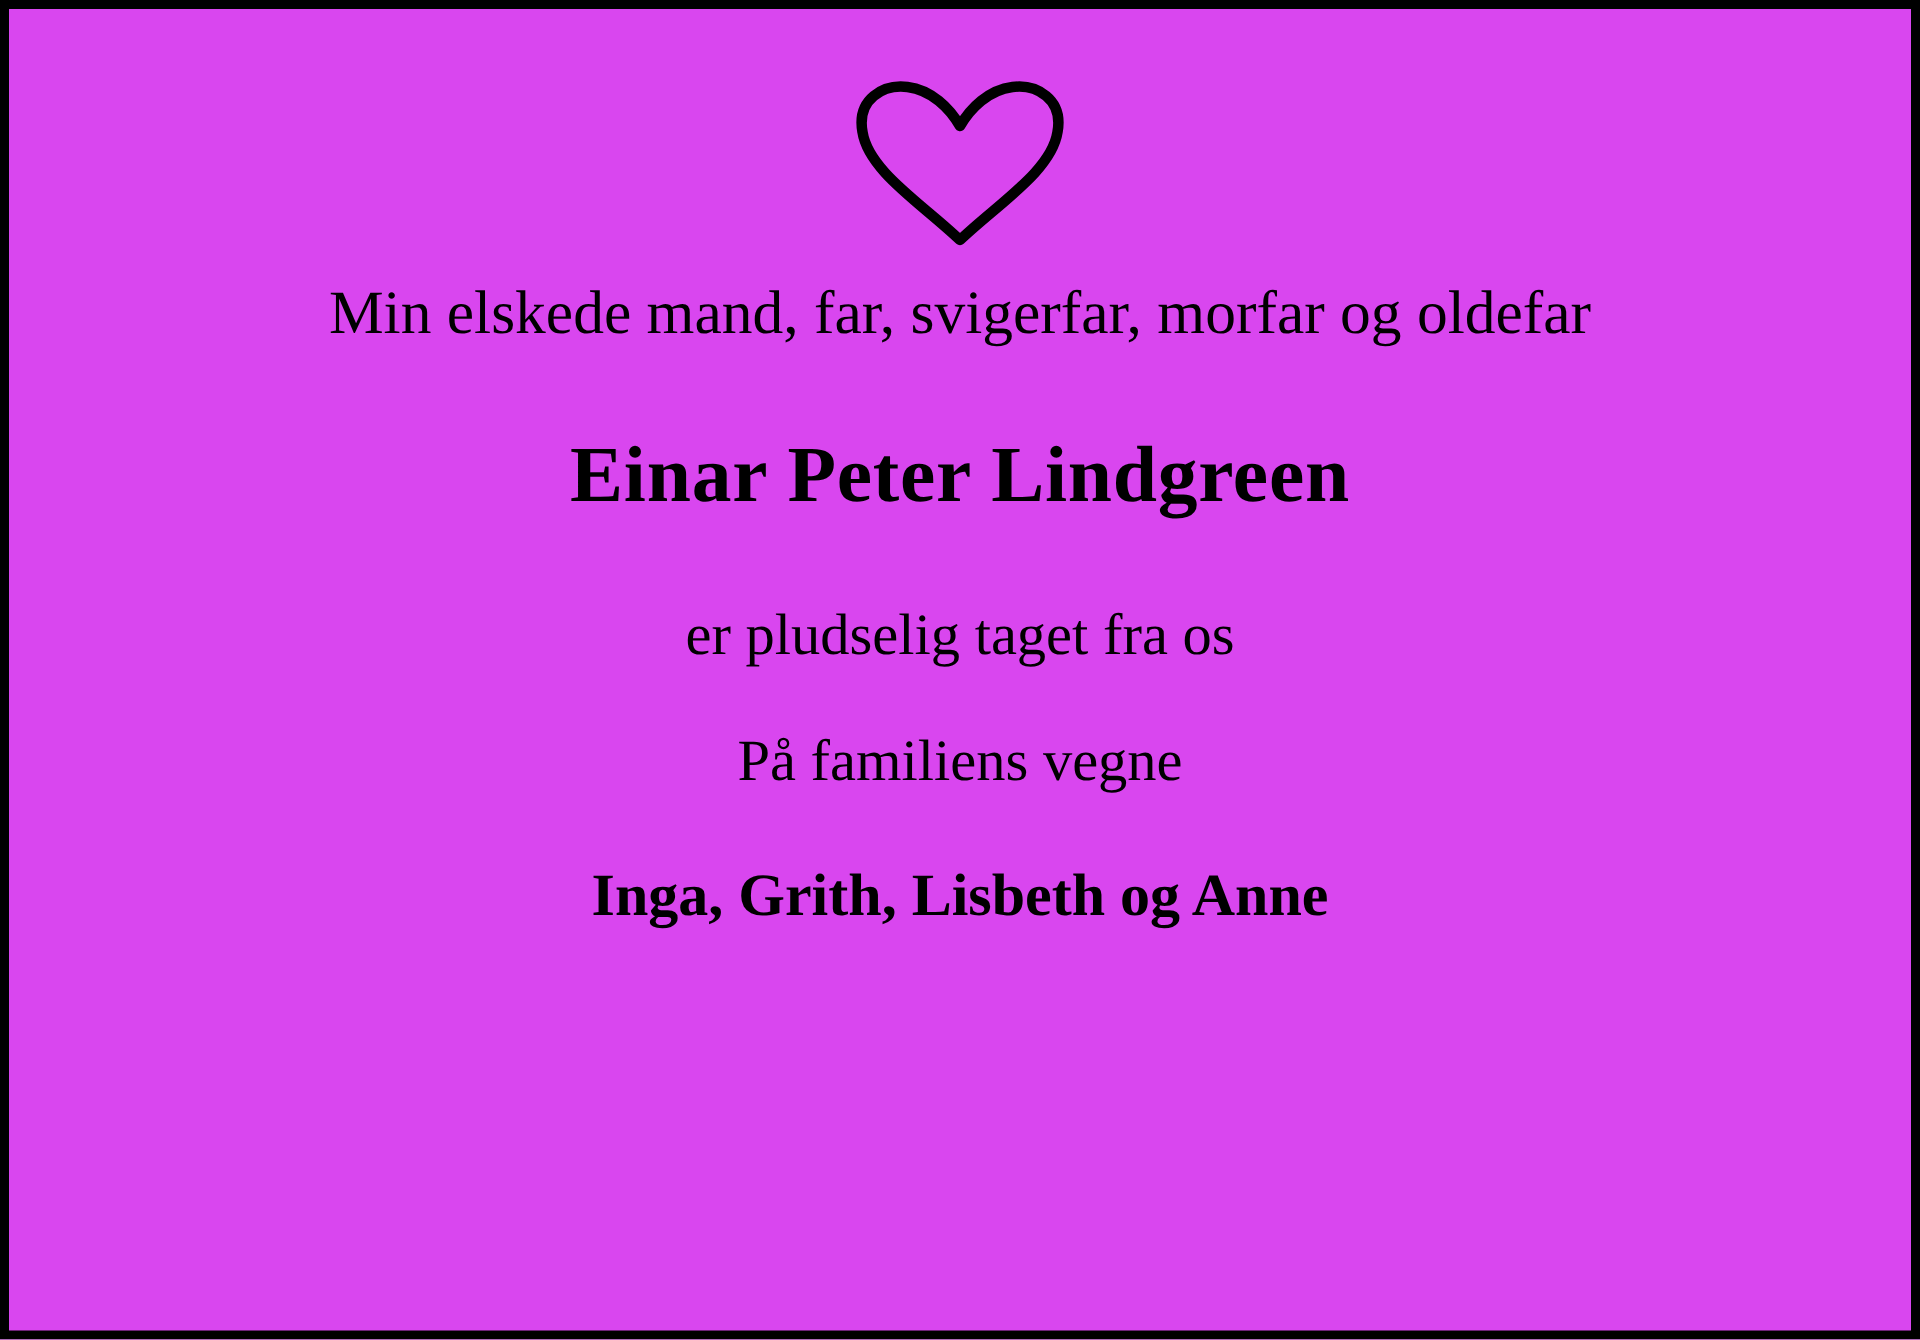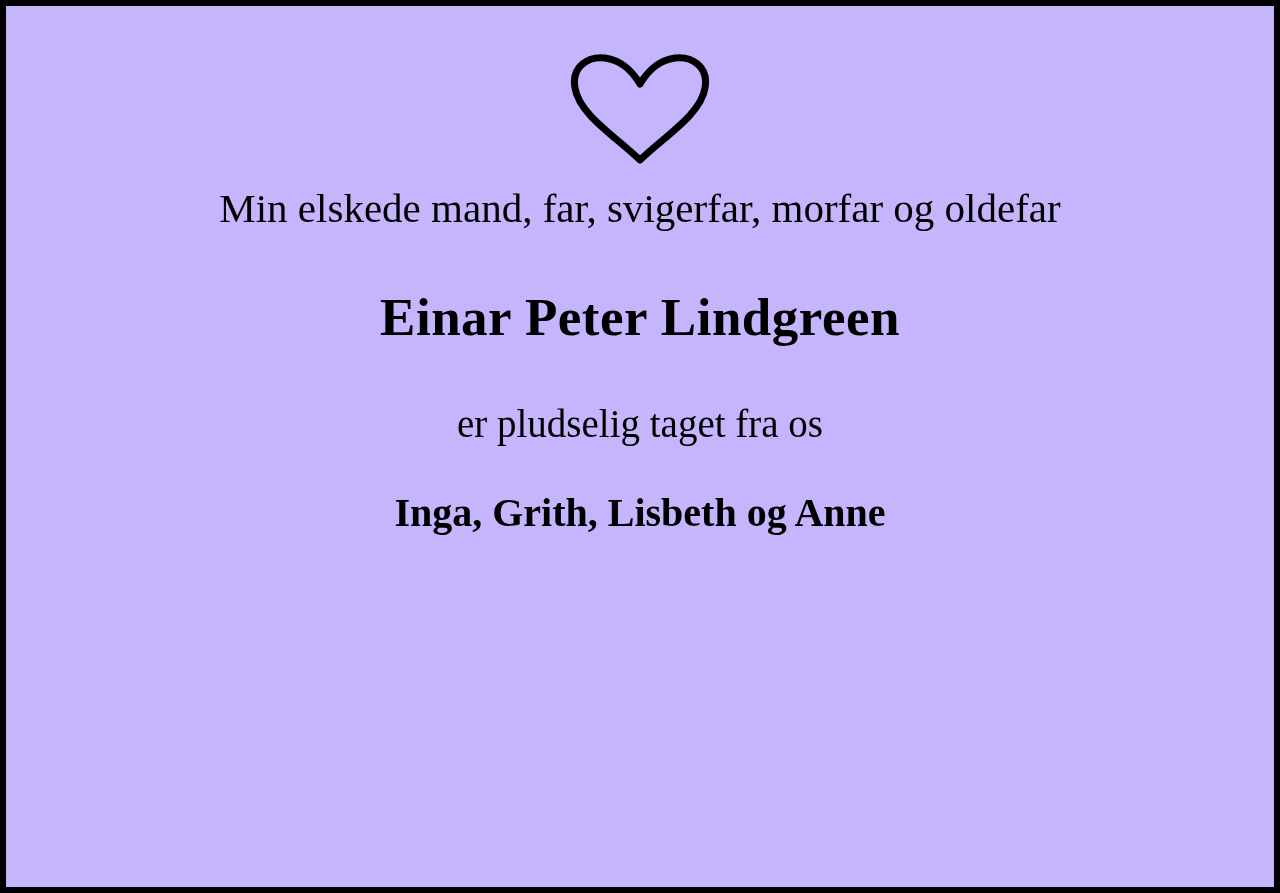--- a/index.html
+++ b/index.html
@@ -12,21 +12,21 @@
     height: 893px;
     font-family: "Liberation Serif", serif;
     color: #000000;
     overflow: hidden;
   }
   .notice {
     box-sizing: border-box;
     width: 1280px;
     height: 893px;
     border: 6px solid #000000;
-    background: #c4b5fd;
+    background: #d946ef;
     display: flex;
     flex-direction: column;
     align-items: center;
     padding-top: 46px;
   }
   .heart-wrap {
     width: 160px;
     height: 112px;
     display: flex;
     align-items: center;
@@ -84,16 +84,17 @@
     </svg>
   </div>
 
   <div class="line dedication">Min elskede mand, far, svigerfar, morfar og oldefar</div>
 
   <div class="line name">Einar Peter Lindgreen</div>
 
 
   <div class="line passing">er pludselig taget fra os</div>
 
+  <div class="line behalf">På familiens vegne</div>
 
   <div class="line family">Inga, Grith, Lisbeth og Anne</div>
 
 </div>
 
 </body></html>

